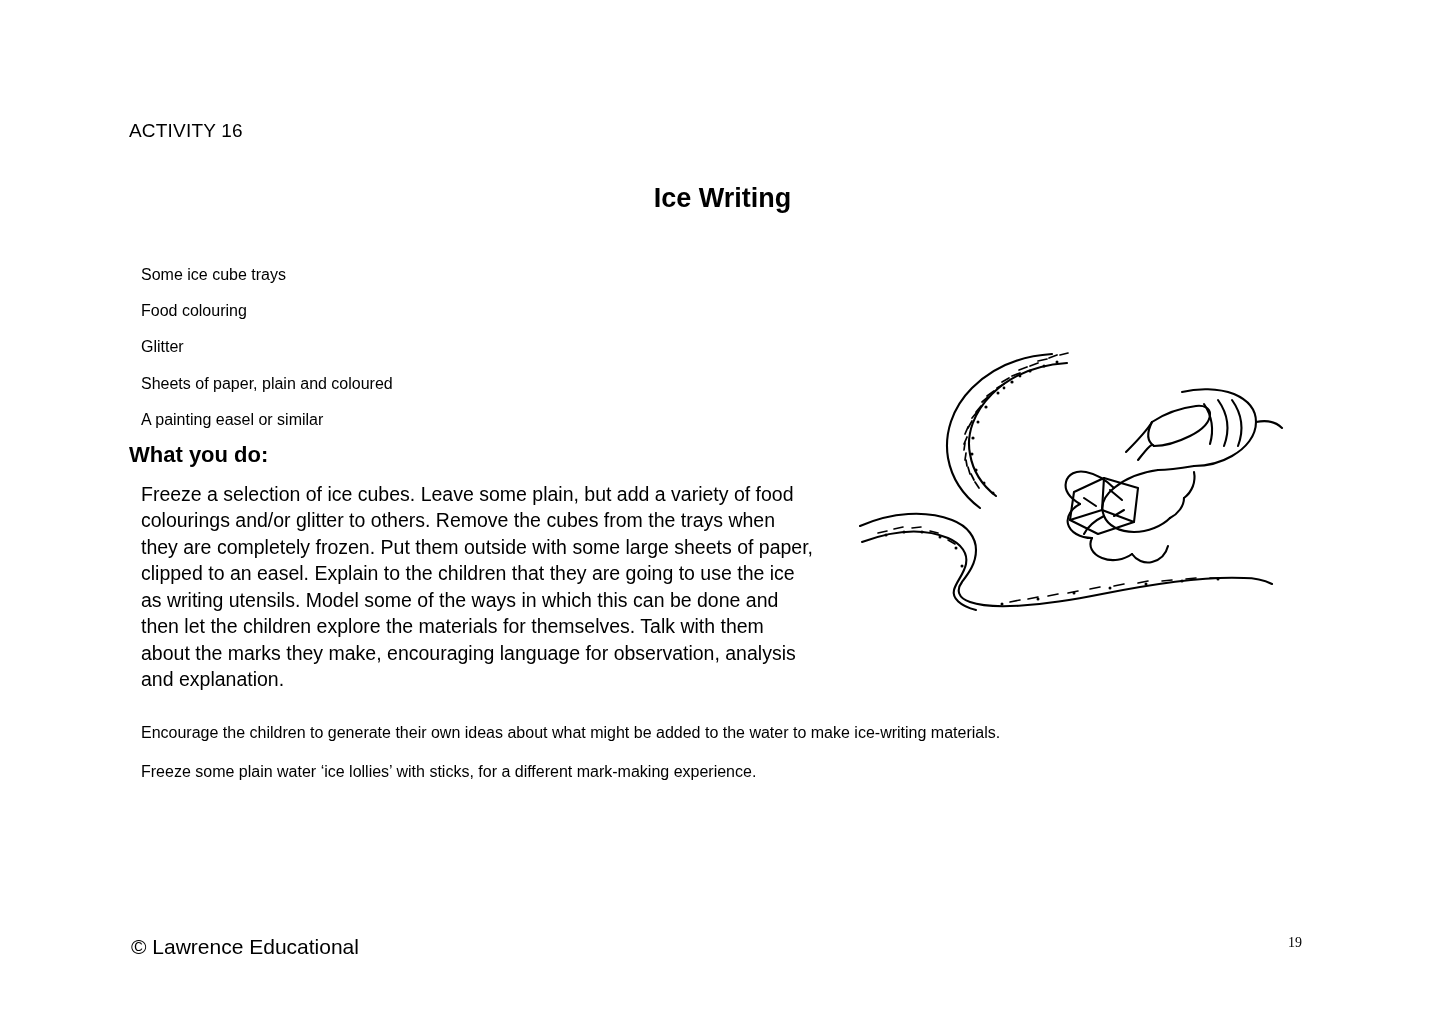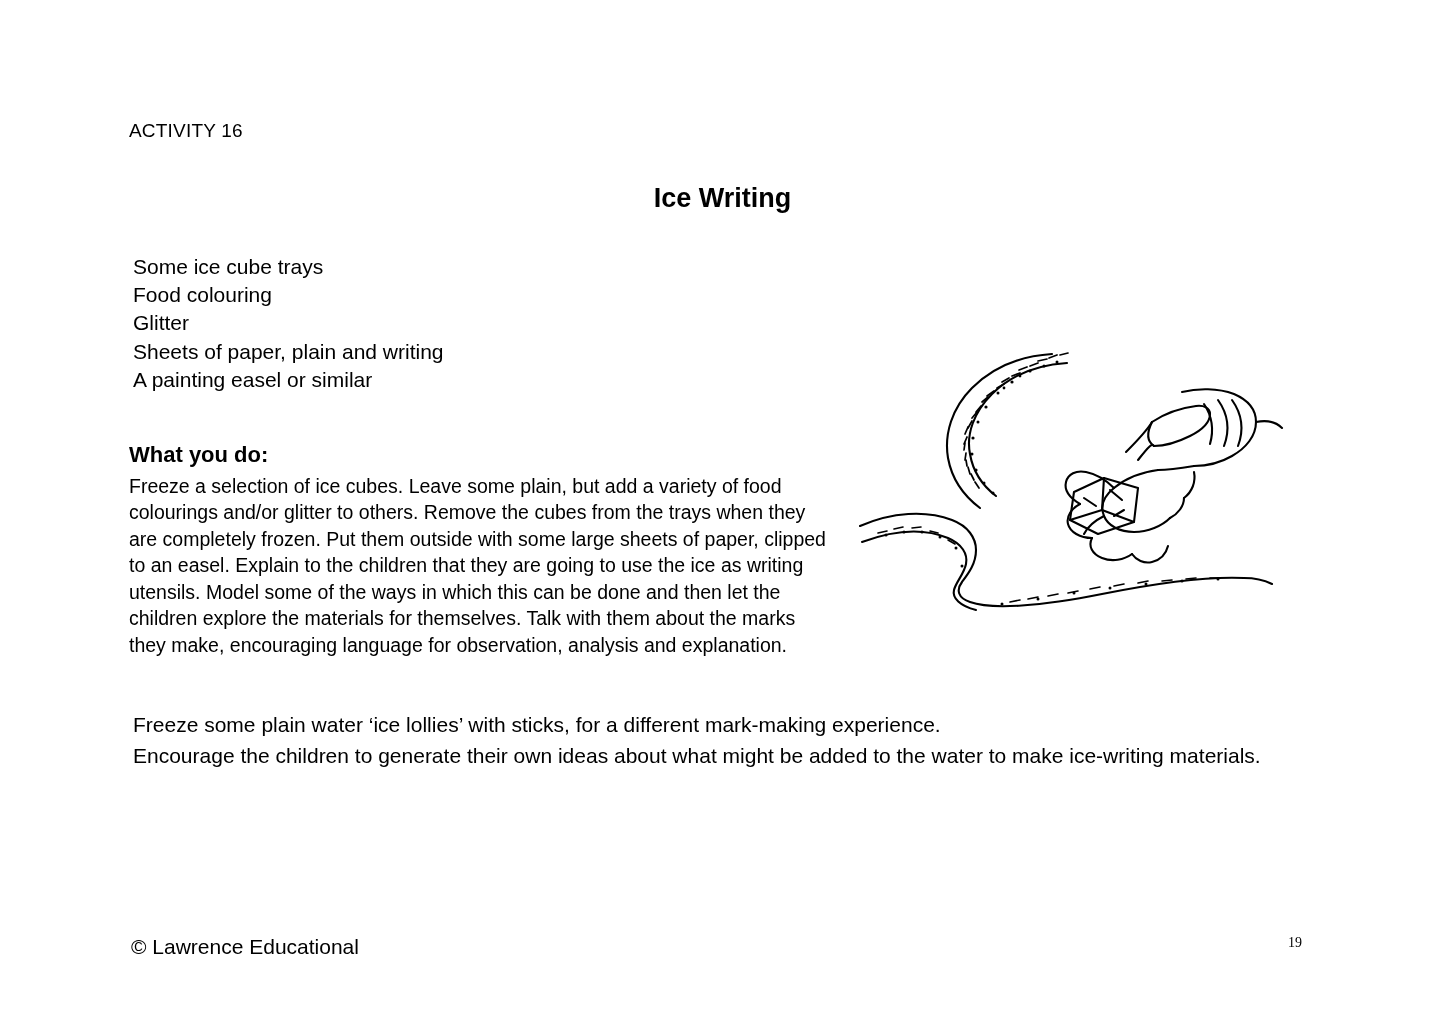--- a/index.html
+++ b/index.html
@@ -39,36 +39,36 @@
     position: absolute;
     left: 129px;
   }
   .section-heading {
     font-size: 22px;
     font-weight: bold;
     margin: 0 0 4px 0;
     line-height: 1.25;
   }
   .section-line {
-    font-size: 21px;
+    font-size: 16px;
     line-height: 24.2px;
-    margin: 4px;
+    margin: 12px;
   }
   .sec-need {
     top: 251px;
     width: 620px;
   }
   .sec-do {
     top: 441px;
     width: 700px;
   }
   .sec-do .body-par {
     font-size: 19.5px;
     line-height: 26.5px;
-    margin: 0;
+    margin: 12px;
     text-align: left;
   }
   .sec-further {
     top: 708px;
     width: 1180px;
   }
   .sec-further .section-line {
     line-height: 26.5px;
   }
   .illustration {
@@ -99,32 +99,32 @@
 <div class="page">
 
   <div class="activity-label">ACTIVITY 16</div>
 
   <div class="doc-title">Ice Writing</div>
 
   <div class="section sec-need">
     <p class="section-line">Some ice cube trays</p>
     <p class="section-line">Food colouring</p>
     <p class="section-line">Glitter</p>
-    <p class="section-line">Sheets of paper, plain and writing</p>
+    <p class="section-line">Sheets of paper, plain and coloured</p>
     <p class="section-line">A painting easel or similar</p>
   </div>
 
   <div class="section sec-do">
     <p class="section-heading">What you do:</p>
     <p class="body-par">Freeze a selection of ice cubes. Leave some plain, but add a variety of food colourings and/or glitter to others. Remove the cubes from the trays when they are completely frozen. Put them outside with some large sheets of paper, clipped to an easel. Explain to the children that they are going to use the ice as writing utensils.  Model some of the ways in which this can be done and then let the children explore the materials for themselves.  Talk with them about the marks they make, encouraging language for observation, analysis and explanation.</p>
   </div>
 
   <div class="section sec-further">
+    <p class="section-line">Encourage the children to generate their own ideas about what might be added to the water to make ice-writing materials.</p>
     <p class="section-line">Freeze some plain water ‘ice lollies’ with sticks, for a different mark-making experience.</p>
-    <p class="section-line">Encourage the children to generate their own ideas about what might be added to the water to make ice-writing materials.</p>
   </div>
 
   <div class="illustration">
     <svg viewBox="0 0 440 285" width="440" height="285" xmlns="http://www.w3.org/2000/svg">
       <g fill="none" stroke="#000000" stroke-width="2.1" stroke-linecap="round" stroke-linejoin="round">
 
         <path d="M200 24 C168 26 140 38 120 58 C100 78 92 104 96 128 C100 150 112 166 128 178"></path>
         <path d="M215 33 C184 35 158 46 140 64 C122 82 114 104 118 124 C121 142 131 156 144 166"></path>
 
         <g stroke-width="1.7">

